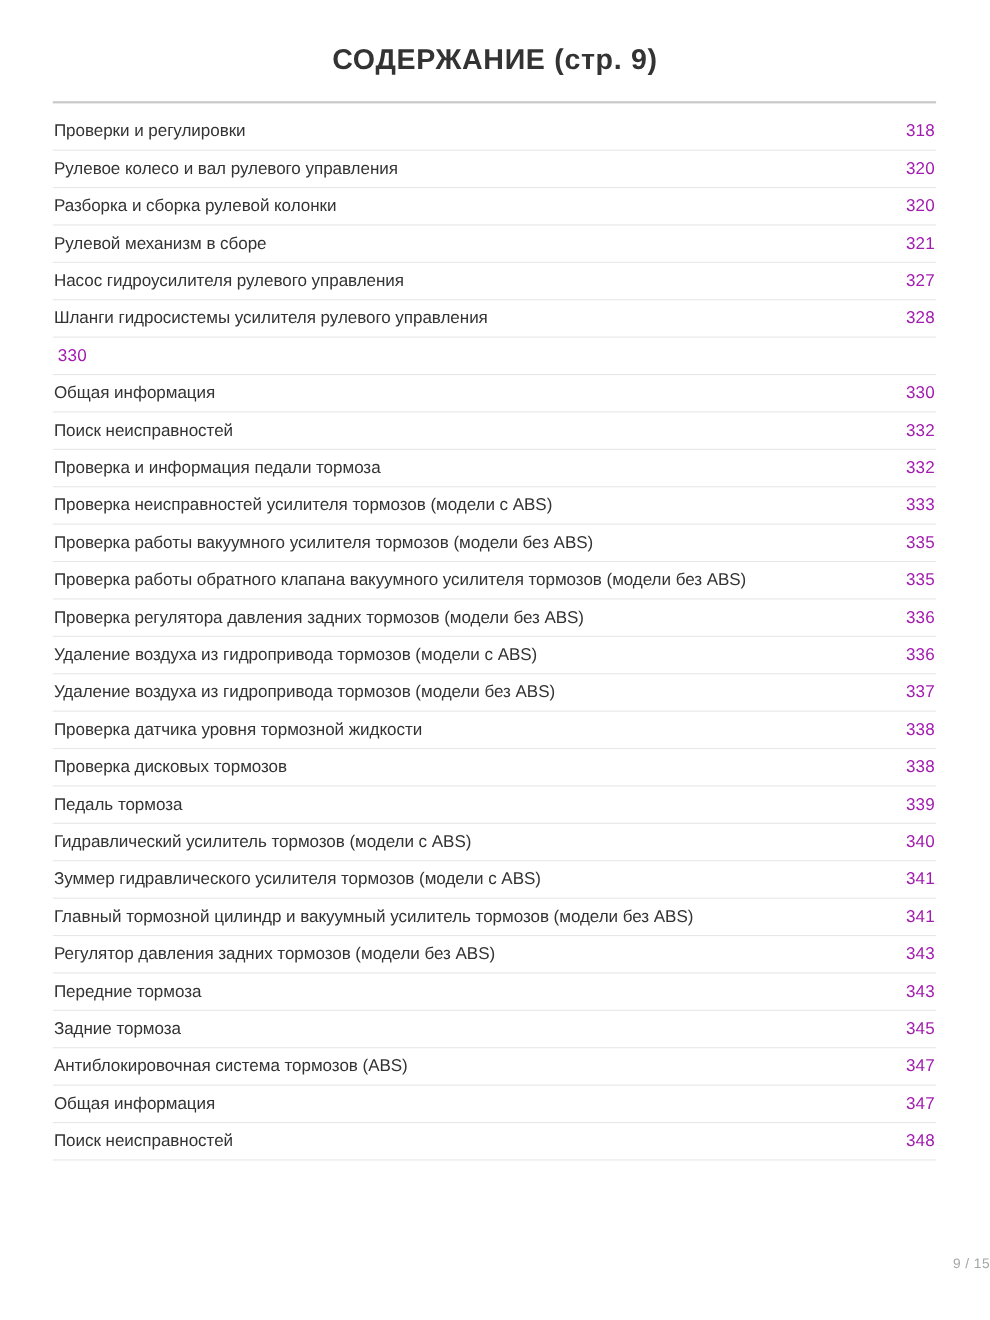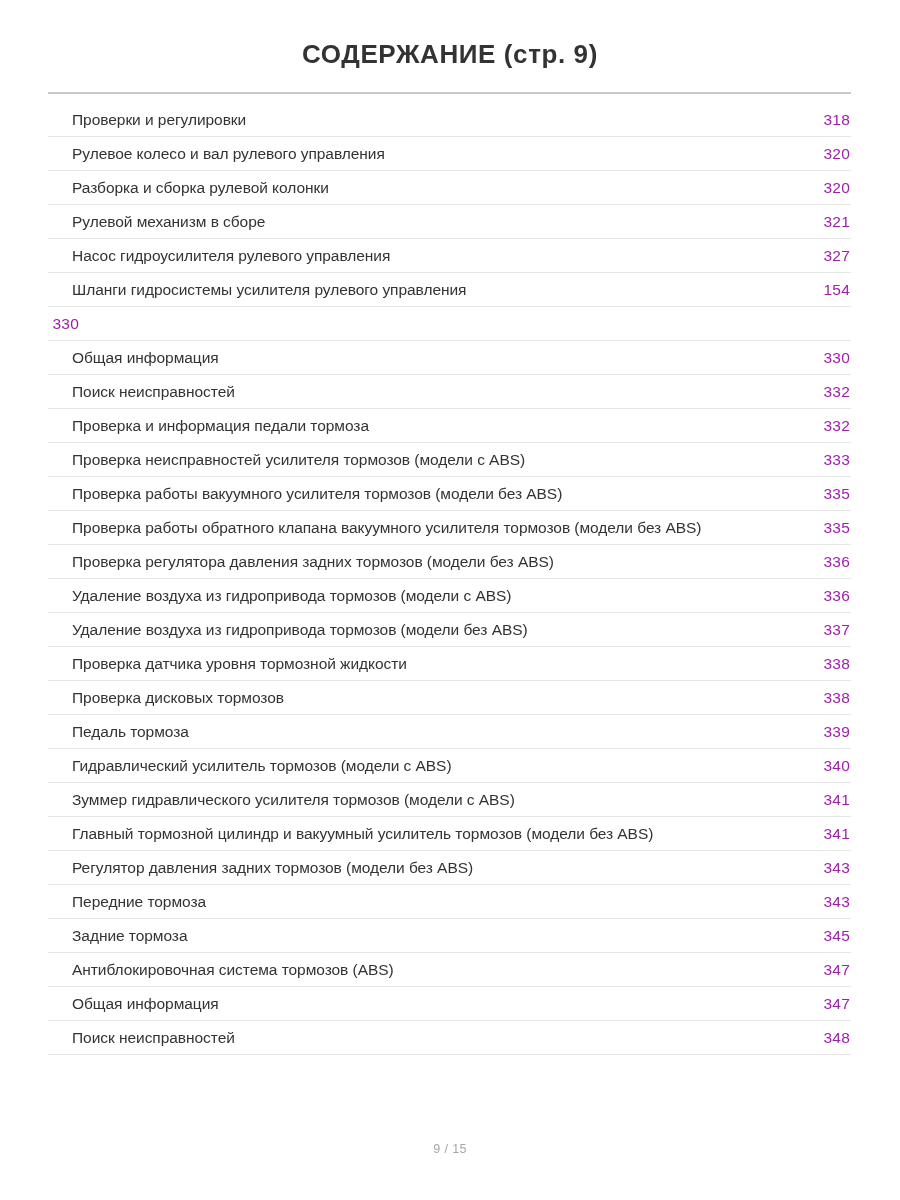--- a/index.html
+++ b/index.html
@@ -64,37 +64,36 @@
   }
   .toc-title {
     font-size: 15.5px;
     color: #333333;
     line-height: 33px;
     white-space: nowrap;
     overflow: hidden;
     text-overflow: ellipsis;
     padding-right: 14px;
     letter-spacing: -0.05px;
-    margin-left: 23px;
   }
   .toc-page {
     font-size: 15.5px;
     color: #a21caf;
     line-height: 33px;
     flex: 0 0 auto;
     text-align: right;
     min-width: 30px;
     letter-spacing: 0.2px;
   }
   .footer {
     position: absolute;
     left: 0;
     right: 0;
     bottom: 44px;
-    text-align: center;
+    text-align: right;
     font-size: 12.5px;
     color: #a6a6a6;
     letter-spacing: 0.4px;
     margin-top: 20px;
   }
 </style>
 </head>
 <body>
 
 <div class="page">
@@ -119,21 +118,21 @@
       <li class="toc-row">
         <span class="toc-title">Рулевой механизм в сборе</span>
         <span class="toc-page">321</span>
       </li>
       <li class="toc-row">
         <span class="toc-title">Насос гидроусилителя рулевого управления</span>
         <span class="toc-page">327</span>
       </li>
       <li class="toc-row">
         <span class="toc-title">Шланги гидросистемы усилителя рулевого управления</span>
-        <span class="toc-page">154</span>
+        <span class="toc-page">328</span>
       </li>
       <li class="toc-row">
         <span class="toc-page">330</span>
       </li>
       <li class="toc-row">
         <span class="toc-title">Общая информация</span>
         <span class="toc-page">330</span>
       </li>
       <li class="toc-row">
         <span class="toc-title">Поиск неисправностей</span>

